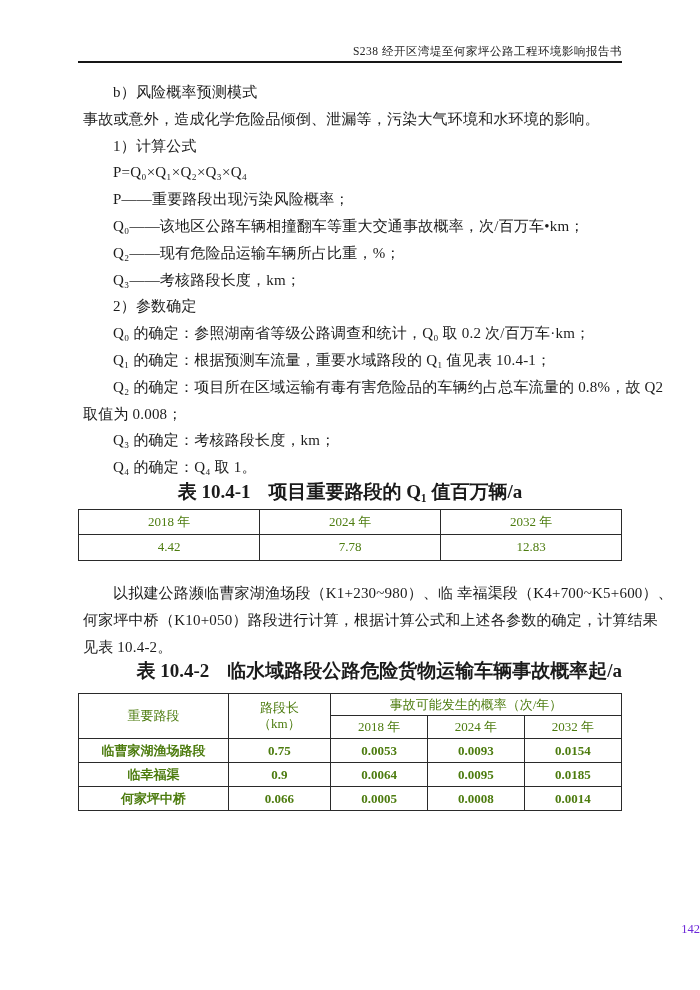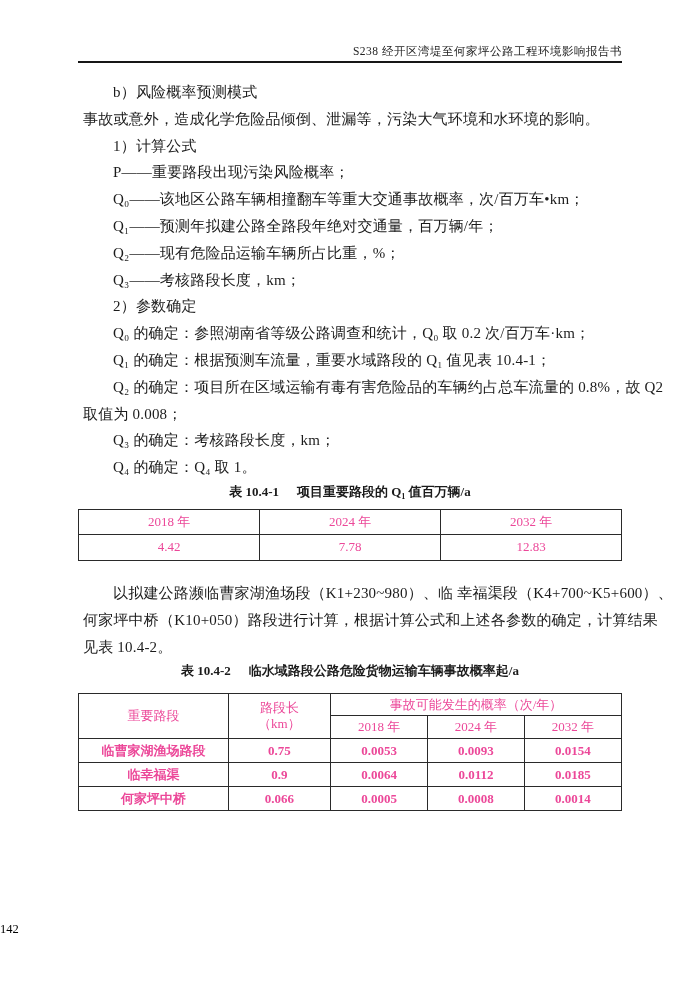--- a/index.html
+++ b/index.html
@@ -47,76 +47,76 @@
     white-space: nowrap;
     letter-spacing: 0.2px;
   }
   .line.indent { padding-left: 35px; }
   
   .caption {
     height: 22px;
     line-height: 22px;
     text-align: center;
     font-weight: bold;
-    font-size: 13px;
+    font-size: 19px;
     white-space: nowrap;
   }
   .caption .cap-label { margin-right: 18px; }
   
   table {
     width: 100%;
     border-collapse: collapse;
     table-layout: fixed;
     font-size: 13px;
-    color: #ec4899;
+    color: #4d7c0f;
   }
   table.t1 { margin-top: 6px; }
   table.t2 { margin-top: 11px; }
   td, th {
     border: 1px solid #2a2a2a;
     text-align: center;
     vertical-align: middle;
     font-weight: normal;
     padding: 0;
   }
   .t1 td { height: 24px; }
   .t1 tr.vals td { height: 25px; }
   .t2 .hdr-group td { height: 21px; }
   .t2 .hdr-years td { height: 22px; }
   .t2 .data td { height: 23px; font-weight: bold; }
   .t2 .cell-two-line { line-height: 16px; }
   .para2 { margin-top: 19px; text-align: center; }
-  .cap2 { margin-top: 0; }
+  .cap2 { margin-top: 0; text-align: right; }
   
   .footer {
     position: absolute;
     top: 922px;
     left: 0;
     width: 100%;
-    text-align: left;
+    text-align: right;
     font-size: 12.5px;
-    color: #000000;
+    color: #6d28d9;
   }
 </style>
 </head>
 <body>
 
 <div class="page">
 
   <div class="header-title">S238 经开区湾堤至何家坪公路工程环境影响报告书</div>
   <div class="header-rule"></div>
 
   <div class="content">
 
     <p class="line indent">b）风险概率预测模式</p>
     <p class="line">事故或意外，造成化学危险品倾倒、泄漏等，污染大气环境和水环境的影响。</p>
     <p class="line indent">1）计算公式</p>
+    <p class="line indent">P=Q₀×Q₁×Q₂×Q₃×Q₄</p>
     <p class="line indent">P——重要路段出现污染风险概率；</p>
     <p class="line indent">Q₀——该地区公路车辆相撞翻车等重大交通事故概率，次/百万车•km；</p>
-    <p class="line indent">Q₁——预测年拟建公路全路段年绝对交通量，百万辆/年；</p>
     <p class="line indent">Q₂——现有危险品运输车辆所占比重，%；</p>
     <p class="line indent">Q₃——考核路段长度，km；</p>
     <p class="line indent">2）参数确定</p>
     <p class="line indent">Q₀ 的确定：参照湖南省等级公路调查和统计，Q₀ 取 0.2 次/百万车·km；</p>
     <p class="line indent">Q₁ 的确定：根据预测车流量，重要水域路段的 Q₁ 值见表 10.4-1；</p>
     <p class="line indent">Q₂ 的确定：项目所在区域运输有毒有害危险品的车辆约占总车流量的 0.8%，故 Q2</p>
     <p class="line">取值为 0.008；</p>
     <p class="line indent">Q₃ 的确定：考核路段长度，km；</p>
     <p class="line indent">Q₄ 的确定：Q₄ 取 1。</p>
 
@@ -173,21 +173,21 @@
         <td>临曹家湖渔场路段</td>
         <td>0.75</td>
         <td>0.0053</td>
         <td>0.0093</td>
         <td>0.0154</td>
       </tr>
       <tr class="data">
         <td>临幸福渠</td>
         <td>0.9</td>
         <td>0.0064</td>
-        <td>0.0112</td>
+        <td>0.0095</td>
         <td>0.0185</td>
       </tr>
       <tr class="data">
         <td>何家坪中桥</td>
         <td>0.066</td>
         <td>0.0005</td>
         <td>0.0008</td>
         <td>0.0014</td>
       </tr>
     </tbody>

